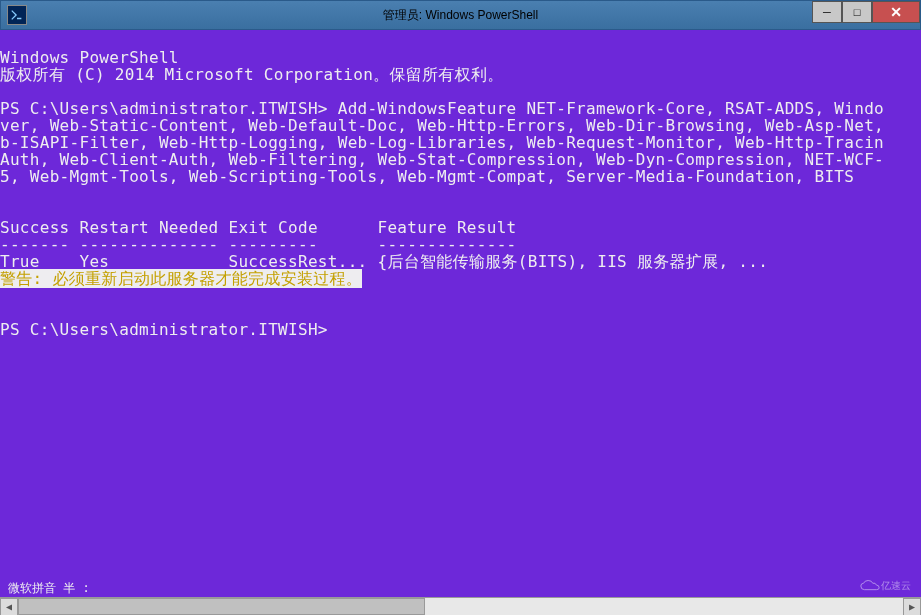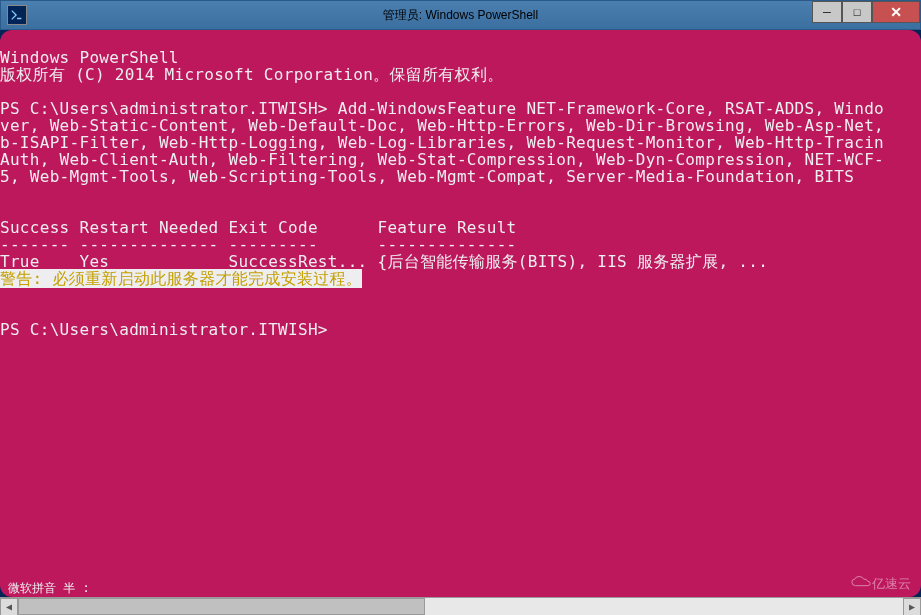--- a/index.html
+++ b/index.html
@@ -69,30 +69,29 @@
       background: #c75050;
       color: #fff;
       width: 48px;
     }
     .titlebar-btn.close span {
       font-size: 14px;
       font-weight: bold;
     }
     .terminal {
       height: calc(100% - 30px - 18px);
-      background: #be185d;
+      background: #6d28d9;
       color: #eeedf0;
       padding: 2px 0 0 0;
       font-family: Consolas, 'NSimSun', 'SimSun', monospace;
       font-size: 16px;
       line-height: 17px;
       white-space: pre;
       overflow: hidden;
       letter-spacing: 0.3px;
-      border-radius: 12px;
     }
     .line {
       white-space: pre;
     }
     .warning {
       background: #eeedf0;
       color: #c4a000;
       display: inline;
     }
     .ime-bar {
@@ -137,23 +136,23 @@
       width: 46%;
       background: #c0c0c0;
       border: 1px solid #999;
     }
     .watermark {
       position: absolute;
       right: 10px;
       bottom: 22px;
       color: rgba(255,255,255,0.45);
       font-family: 'Microsoft YaHei', sans-serif;
-      font-size: 13px;
-      display: flex;
-      align-items: flex-start;
+      font-size: 10px;
+      display: flex;
+      align-items: center;
       gap: 0;
     }
     .watermark svg {
       width: 22px;
       height: 14px;
       opacity: 0.5;
     }
   </style>
 </head>
 <body>

